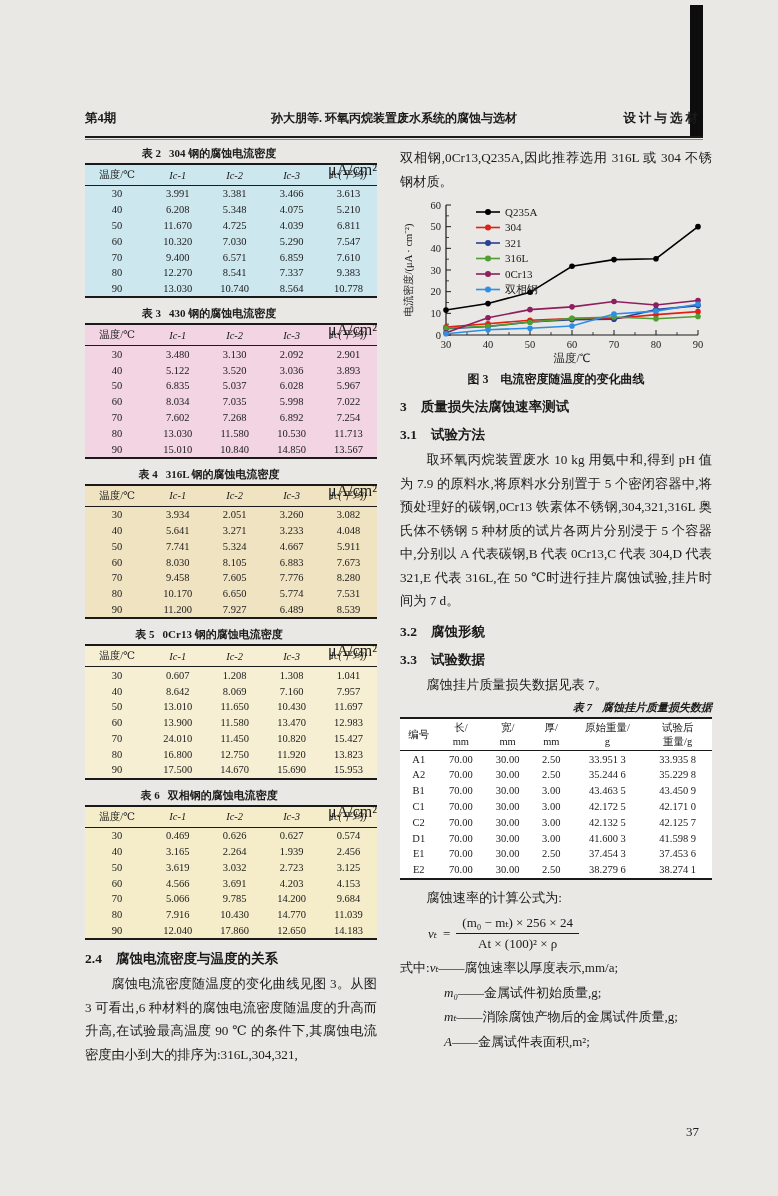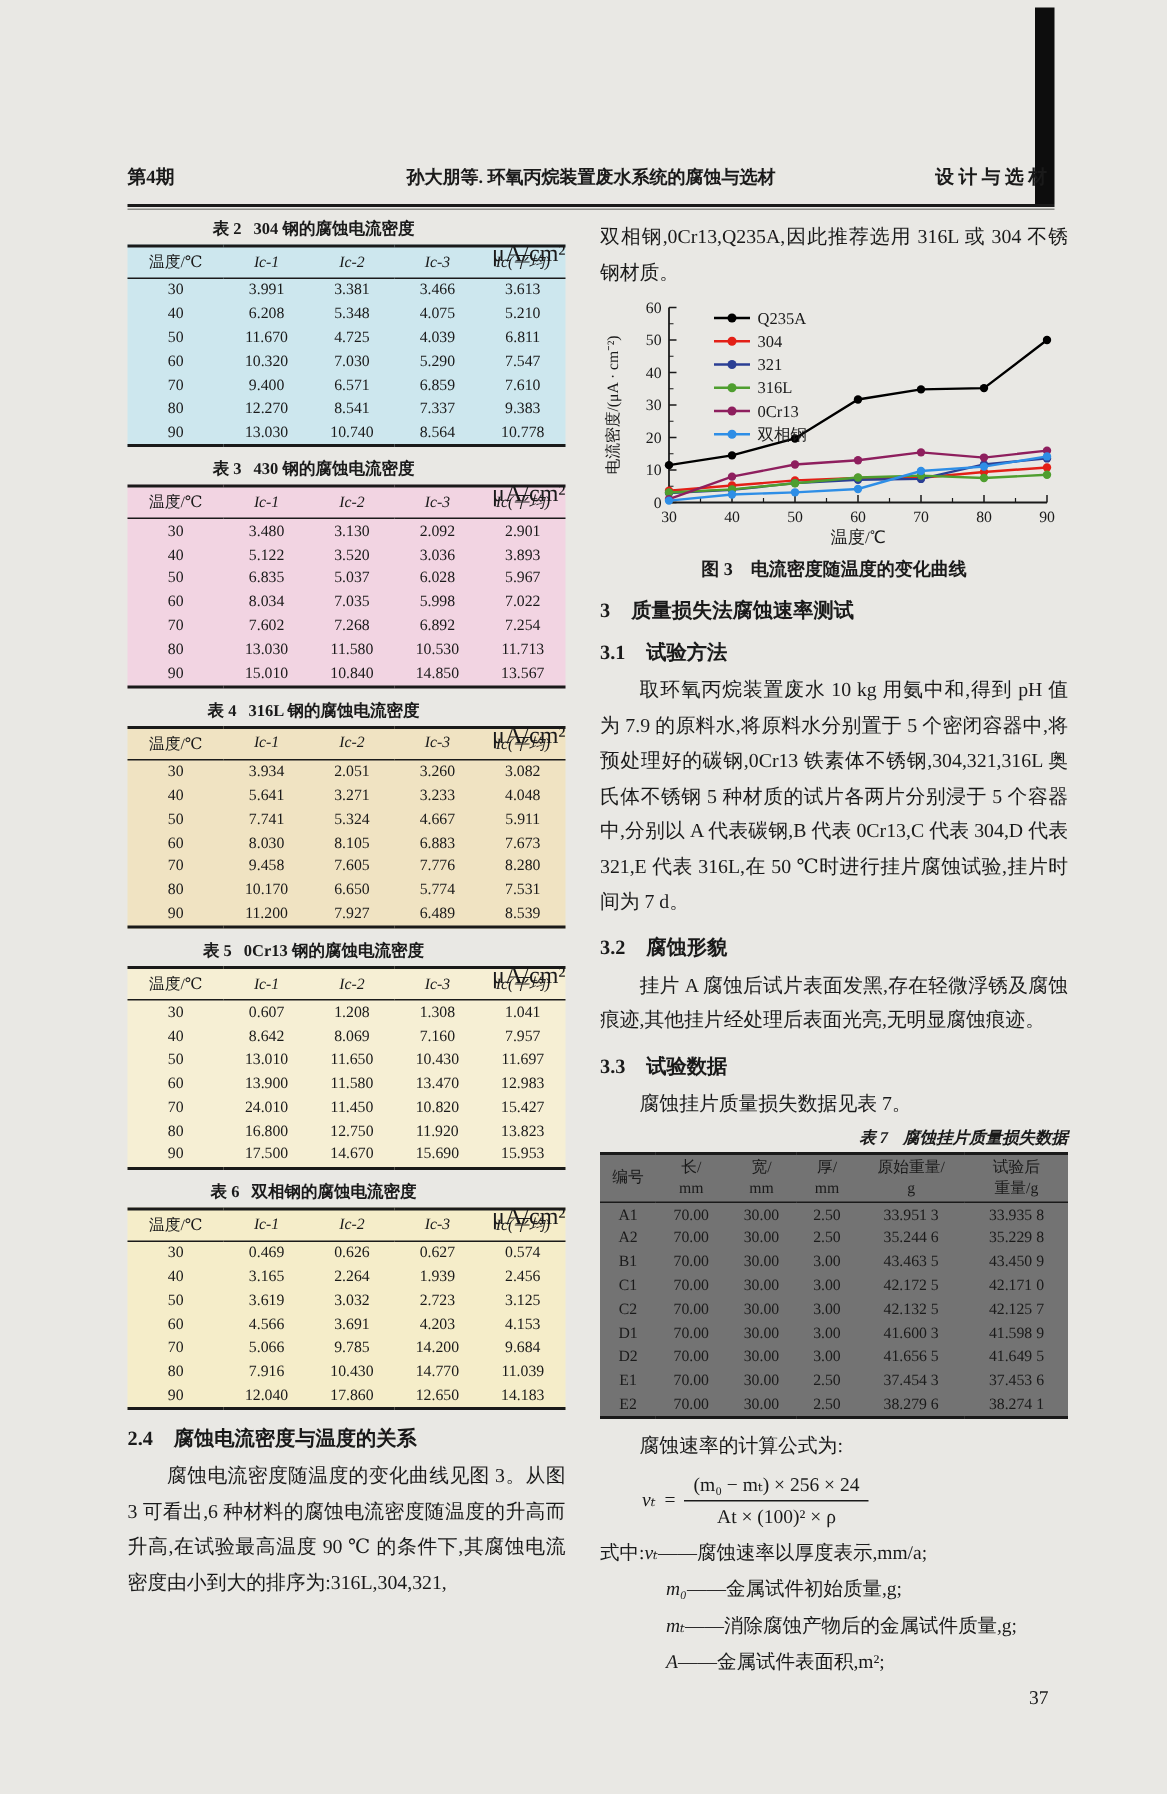--- a/index.html
+++ b/index.html
@@ -527,32 +527,31 @@
       <span class="h-num">3</span><span>质量损失法腐蚀速率测试</span>
     </div>
     <div class="sec-h">
       <span class="h-num">3.1</span><span>试验方法</span>
     </div>
     <p class="para">取环氧丙烷装置废水 10 kg 用氨中和,得到 pH 值为 7.9 的原料水,将原料水分别置于 5 个密闭容器中,将预处理好的碳钢,0Cr13 铁素体不锈钢,304,321,316L 奥氏体不锈钢 5 种材质的试片各两片分别浸于 5 个容器中,分别以 A 代表碳钢,B 代表 0Cr13,C 代表 304,D 代表 321,E 代表 316L,在 50 ℃时进行挂片腐蚀试验,挂片时间为 7 d。</p>
 
     <div class="sec-h">
       <span class="h-num">3.2</span><span>腐蚀形貌</span>
     </div>
-    <p class="para">挂片 A 腐蚀后试片表面发黑,存在轻微浮锈及腐蚀痕迹,其他挂片经处理后表面光亮,无明显腐蚀痕迹。</p>
 
     <div class="sec-h">
       <span class="h-num">3.3</span><span>试验数据</span>
     </div>
     <p class="para">腐蚀挂片质量损失数据见表 7。</p>
 
     <div id="table7-cap">
       <span class="cap-label">表 7</span><span>腐蚀挂片质量损失数据</span>
     </div>
     <div id="table7-holder">
-        <table class="t7" style="background: #737373;">
+        <table class="t7" style="background: #ffffff;">
           <thead>
             <tr>
               <th style="width: 12%;">编号</th>
               <th style="width: 15%;">长/
 mm</th>
               <th style="width: 15%;">宽/
 mm</th>
               <th style="width: 13%;">厚/
 mm</th>
               <th style="width: 23%;">原始重量/
@@ -604,28 +603,20 @@
             </tr>
             <tr>
               <td>D1</td>
               <td>70.00</td>
               <td>30.00</td>
               <td>3.00</td>
               <td>41.600 3</td>
               <td>41.598 9</td>
             </tr>
             <tr>
-              <td>D2</td>
-              <td>70.00</td>
-              <td>30.00</td>
-              <td>3.00</td>
-              <td>41.656 5</td>
-              <td>41.649 5</td>
-            </tr>
-            <tr>
               <td>E1</td>
               <td>70.00</td>
               <td>30.00</td>
               <td>2.50</td>
               <td>37.454 3</td>
               <td>37.453 6</td>
             </tr>
             <tr>
               <td>E2</td>
               <td>70.00</td>

